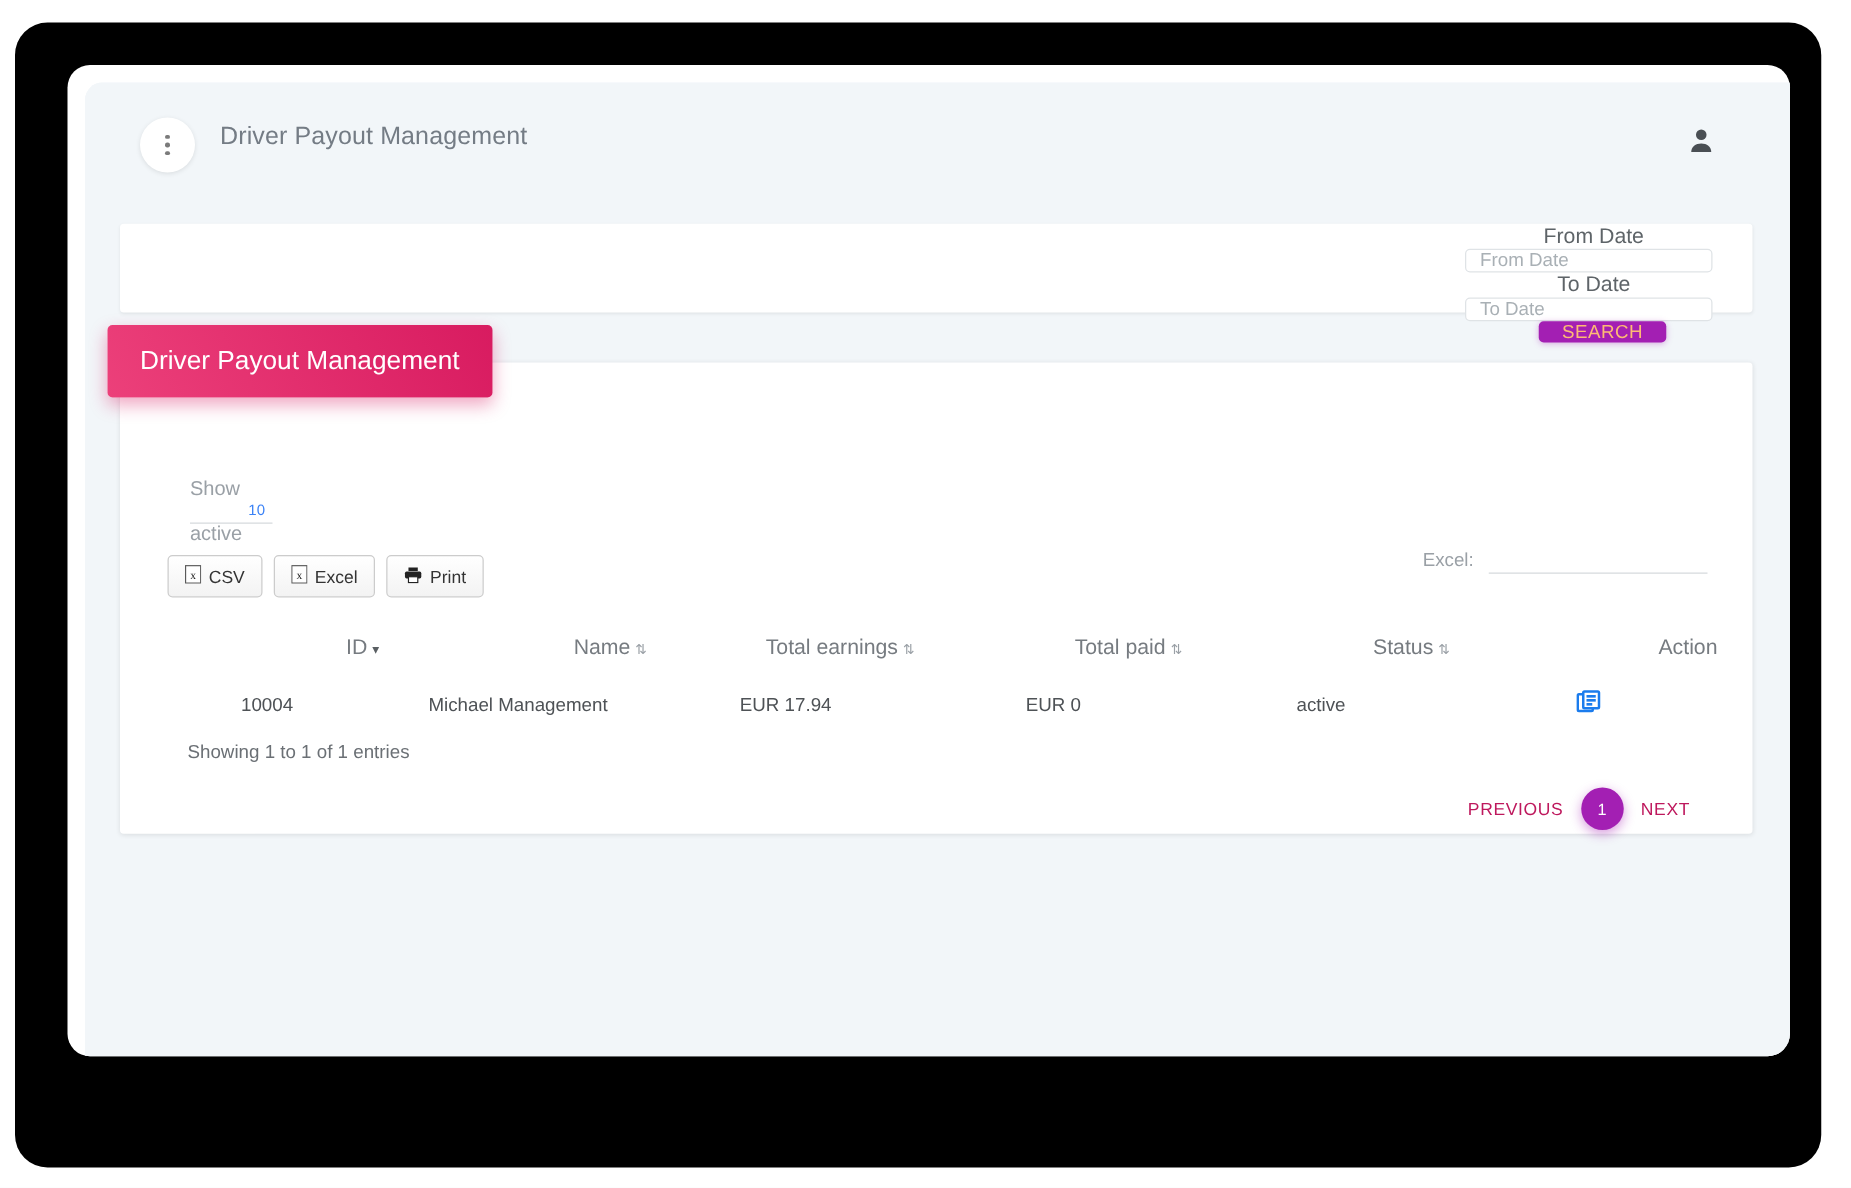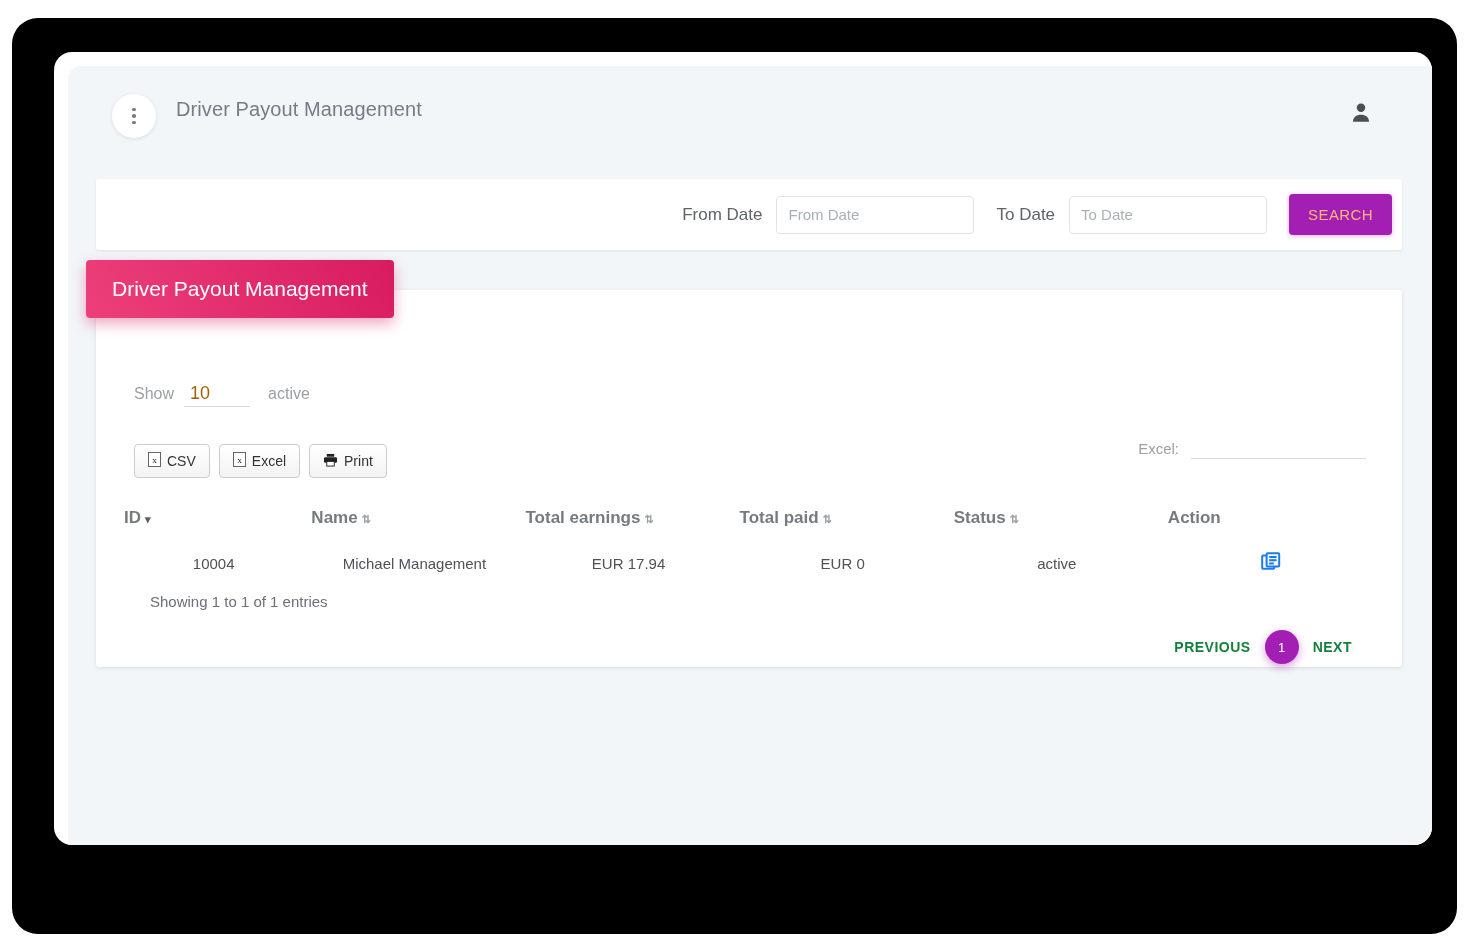--- a/index.html
+++ b/index.html
@@ -83,21 +83,21 @@
     left: 28px; top: 113px;
     width: 1306px; height: 71px;
     background: #ffffff;
     border-radius: 3px;
     box-shadow: 0 1px 3px rgba(0,0,0,0.08);
   }
   .filter-row {
     position: absolute;
     right: 10px; top: 0;
     height: 71px;
-    display: flex; align-items: center; gap: 0;
+    display: flex; align-items: center; gap: 0; flex-direction: column;
   }
   .filter-label {
     font-size: 17px;
     color: #5e6468;
     margin-right: 14px;
     white-space: nowrap;
   }
   .date-input {
     width: 198px; height: 38px;
     border: 1px solid #dfe3e6;
@@ -146,36 +146,36 @@
     font-size: 21px;
     box-shadow: 0 6px 14px rgba(216,27,96,0.38);
     white-space: nowrap;
   }
 
   
   #length-control {
     position: absolute;
     left: 38px; top: 93px;
     display: flex; align-items: baseline;
-    font-size: 16px; color: #9aa0a6;
+    font-size: 16px; color: #9aa0a6; flex-direction: column;
   }
   #length-control .lbl { margin-right: 10px; }
   #length-select {
     width: 66px;
     border: none;
     border-bottom: 1px solid #d6dadd;
     background: transparent;
-    font-size: 18px;
-    color: #a16207;
+    font-size: 12px;
+    color: #3b82f6;
     font-family: "Liberation Sans", sans-serif;
     padding: 0 6px 3px 6px;
     outline: none;
     cursor: pointer;
     -webkit-appearance: none; appearance: none;
-    text-align: left;
+    text-align: right;
   }
   #length-control .suffix { margin-left: 18px; }
 
   #export-buttons {
     position: absolute;
     left: 38px; top: 154px;
     display: flex; gap: 9px;
   }
   .export-btn {
     height: 34px;
@@ -210,25 +210,25 @@
   }
 
   
   #data-table {
     position: absolute;
     left: 24px; top: 212px;
     width: 1258px;
     border-collapse: collapse;
   }
   #data-table th {
-    font-weight: bold;
+    font-weight: normal;
     font-size: 17px;
     color: #767b80;
     padding: 6px 4px 16px 4px;
-    text-align: left;
+    text-align: right;
     cursor: pointer;
     white-space: nowrap;
   }
   #data-table td {
     font-size: 15px;
     color: #4e5256;
     padding: 8px 4px;
     text-align: center;
     white-space: nowrap;
   }
@@ -243,25 +243,24 @@
     margin-left: 16px;
   }
 
   #pagination {
     position: absolute;
     right: 36px; top: 340px;
     display: flex; align-items: center; gap: 0;
   }
   .page-link {
     font-size: 14px;
-    color: #15803d;
+    color: #be185d;
     letter-spacing: 0.5px;
     cursor: pointer;
     padding: 0 14px;
-    font-weight: bold;
   }
   #page-current {
     width: 34px; height: 34px;
     border-radius: 50%;
     background: #a31fb3;
     color: #ffffff;
     font-size: 13px;
     display: flex; align-items: center; justify-content: center;
     box-shadow: 0 3px 9px rgba(163,31,179,0.45);
     cursor: pointer;

